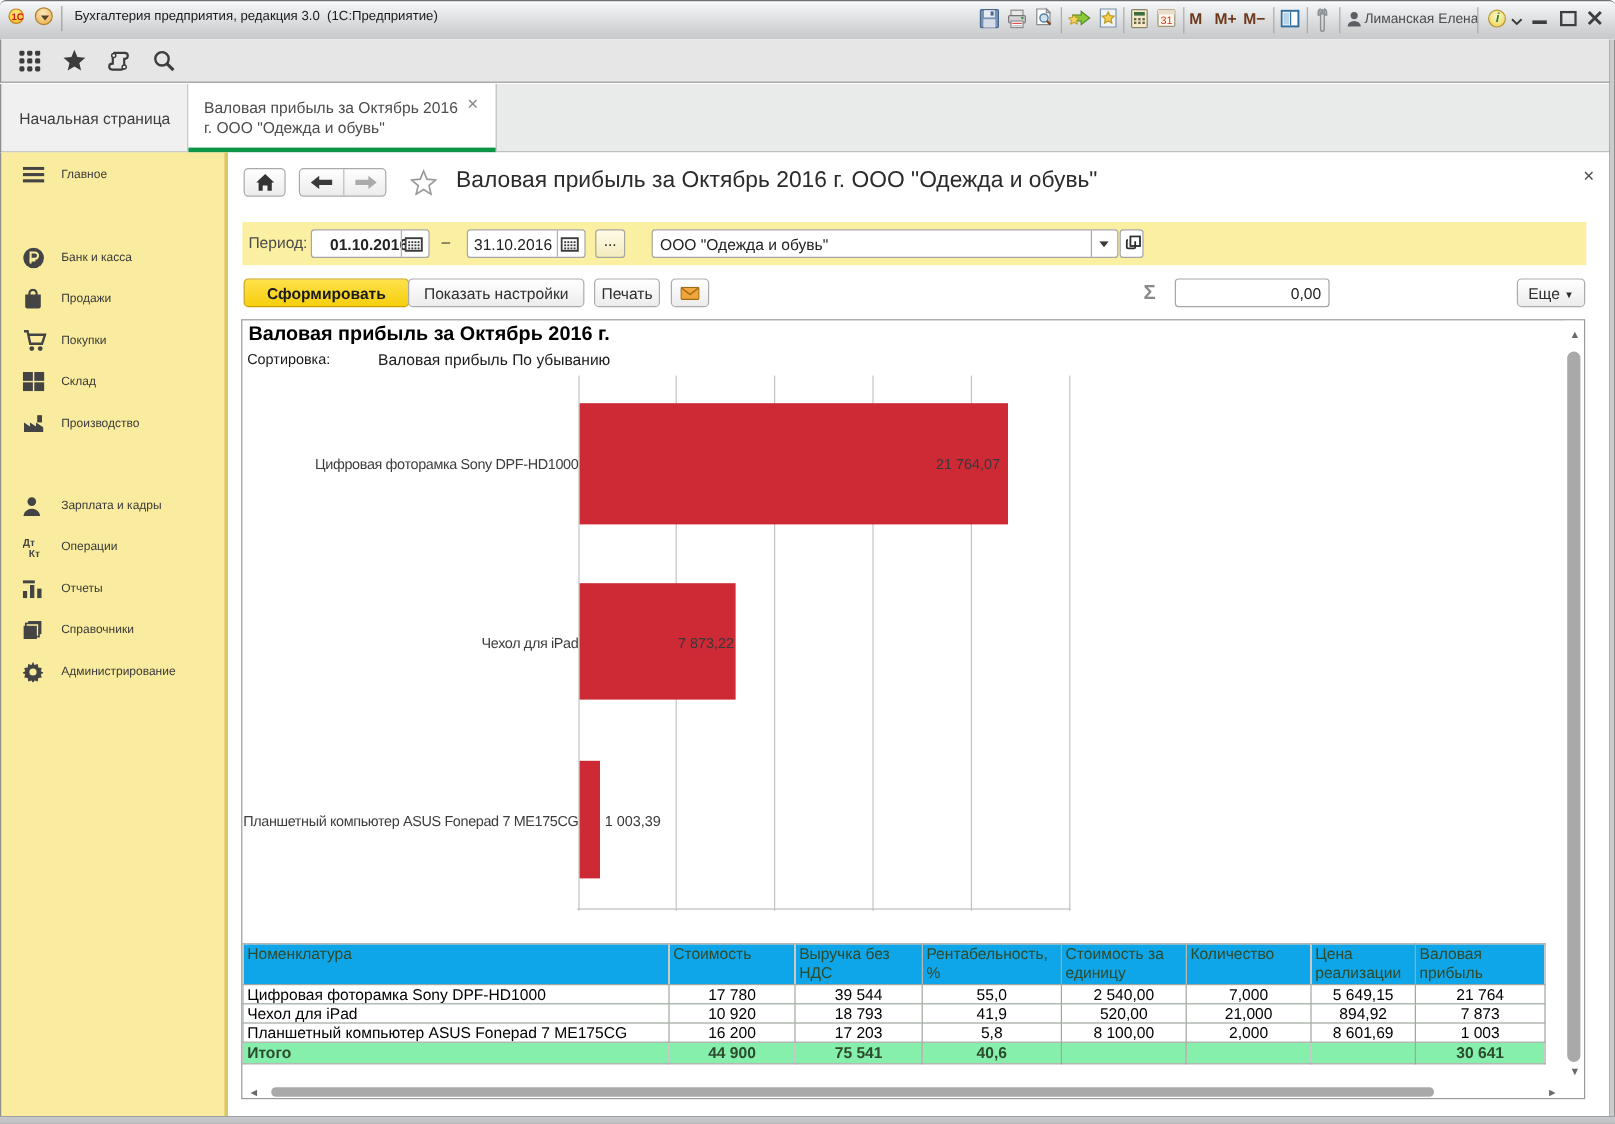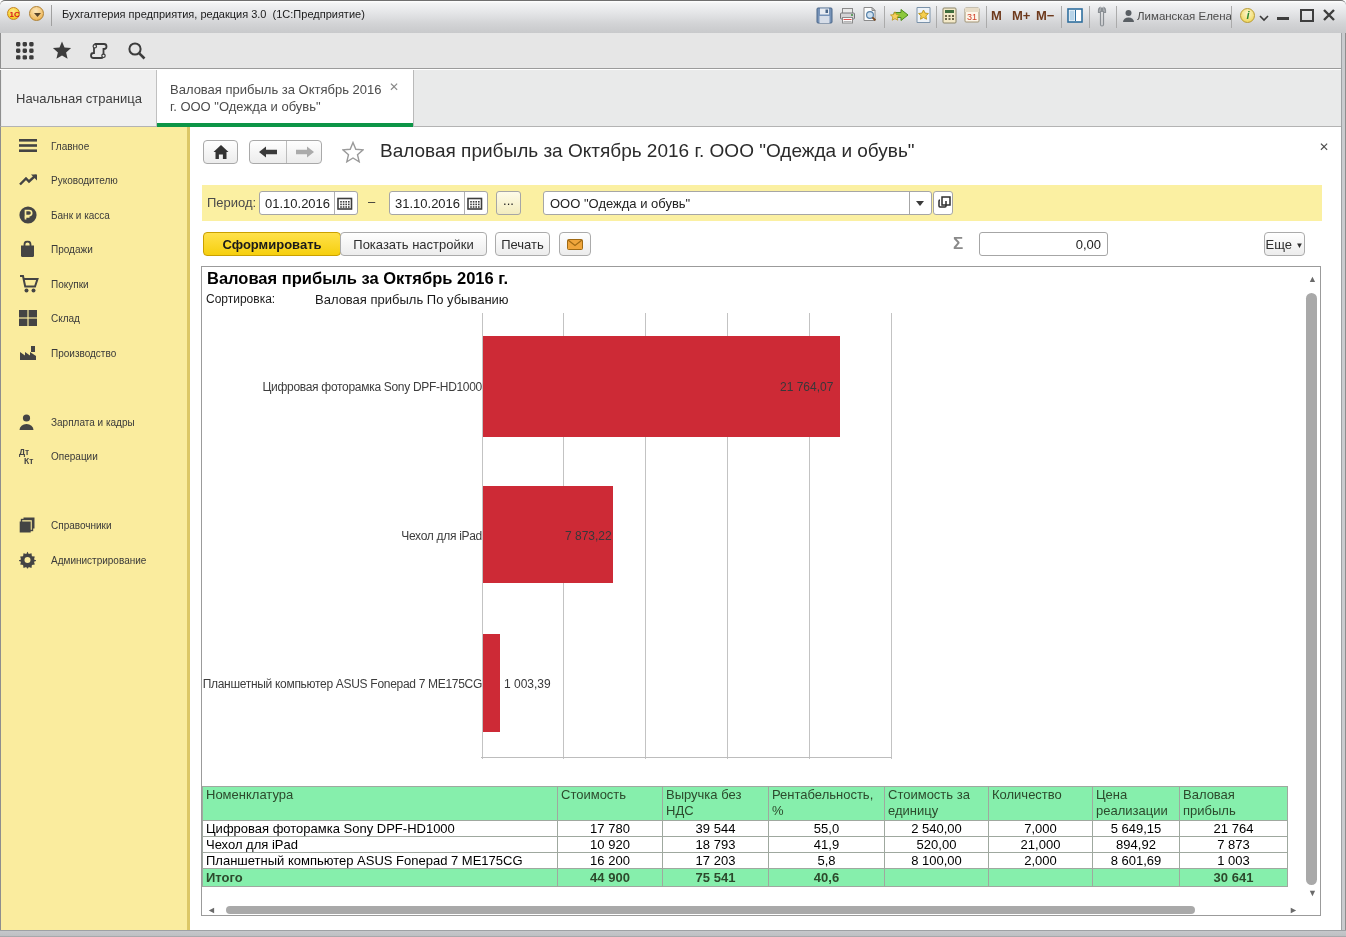--- a/index.html
+++ b/index.html
@@ -61,21 +61,21 @@
   
   .grid { position:absolute; top:46px; width:1px; height:446px; background:#c3c3c3; }
   .bar { position:absolute; left:281px; background:#cd2a36; }
   .blbl { position:absolute; font-size:12px; color:#3d3d3d; white-space:nowrap; letter-spacing:-0.3px; }
   .vlbl { position:absolute; font-size:12px; color:#38383a; }
   
   #rtable { position:absolute; left:0px; top:519px; border-collapse:collapse;
      font-size:13px; color:#000; table-layout:fixed; width:1086px; }
   #rtable td { border:1px solid #9fa89f; padding:0 3px; height:16px; white-space:nowrap;
      overflow:hidden; line-height:15px; }
-  #rtable .hd td { background:#86efac; color:#2c4a2c; vertical-align:top; white-space:normal; line-height:16px; }
+  #rtable .hd td { background:#0ea5e9; color:#2c4a2c; vertical-align:top; white-space:normal; line-height:16px; }
   #rtable .num { text-align:center; }
   #rtable .tot td { background:#86efac; color:#2c4a2c; font-weight:bold; }
   
   #vsb { position:absolute; right:1px; top:0; width:15px; height:648px; background:#fff; }
   #vthumb { position:absolute; left:2px; top:26px; width:11px; height:592px;
      background:#a9a9a9; border-radius:6px; }
   #hsb { position:absolute; left:3px; top:637px; height:12px; width:1095px; background:#fff; }
   #hthumb { position:absolute; left:21px; top:2px; width:969px; height:8px;
      background:#a9a9a9; border-radius:4px; }
   .sarr { position:absolute; font-size:9px; color:#6a6a6a; line-height:9px; }
@@ -220,27 +220,20 @@
   <div class="mi" style="top:2px">
       <svg width="18" height="14">
         <g fill="#444">
           <rect y="0" width="18" height="2.6"></rect>
           <rect y="5.2" width="18" height="2.6"></rect>
           <rect y="10.4" width="18" height="2.6"></rect>
         </g>
       </svg>
       <span class="lbl">Главное</span>
     </div>
-  <div class="mi" style="top:36px">
-      <svg width="19" height="13">
-        <path d="M1 11 L7 5 L10 8 L17 1.6" stroke="#444" stroke-width="2.4" fill="none"></path>
-        <path d="M12 1 h6 v6 z" fill="#444"></path>
-      </svg>
-      <span class="lbl">Руководителю</span>
-    </div>
   <div class="mi" style="top:71px">
       <svg width="18" height="18">
         <circle cx="9" cy="9" r="8.6" fill="#444"></circle>
         <path d="M6.5 13.5 v-9 h3.6 a2.6 2.6 0 0 1 0 5.2 h-3.6 M5.5 11 h5" stroke="#faec9e" stroke-width="1.7" fill="none"></path>
       </svg>
       <span class="lbl">Банк и касса</span>
     </div>
   <div class="mi" style="top:105px">
       <svg width="17" height="17">
         <path d="M2 5 h13 v10 a1.5 1.5 0 0 1 -1.5 1.5 h-10 a1.5 1.5 0 0 1 -1.5 -1.5 z" fill="#444"></path>
@@ -281,20 +274,31 @@
       </svg>
       <span class="lbl">Зарплата и кадры</span>
     </div>
   <div class="mi" style="top:312px">
       <svg width="18" height="18">
         <text x="0" y="8" font-size="8.5" font-weight="bold" fill="#444" font-family="Liberation Sans">Дт</text>
         <text x="5" y="17" font-size="8.5" font-weight="bold" fill="#444" font-family="Liberation Sans">Кт</text>
       </svg>
       <span class="lbl">Операции</span>
     </div>
+  <div class="mi" style="top:347px">
+      <svg width="16" height="15">
+        <g fill="#444">
+          <rect x="0" y="9" width="3.6" height="6"></rect>
+          <rect x="6" y="4" width="3.6" height="11"></rect>
+          <rect x="12" y="7" width="3.6" height="8"></rect>
+          <rect x="0" y="0" width="10" height="2.6"></rect>
+        </g>
+      </svg>
+      <span class="lbl">Отчеты</span>
+    </div>
   <div class="mi" style="top:381px">
       <svg width="16" height="16">
         <rect x="4.5" y="0.5" width="11" height="11" fill="#444"></rect>
         <rect x="2.5" y="2.5" width="11" height="11" fill="#faec9e" stroke="#444" stroke-width="1.4"></rect>
         <rect x="0.7" y="4.5" width="11" height="11" fill="#444"></rect>
       </svg>
       <span class="lbl">Справочники</span>
     </div>
   <div class="mi" style="top:416px">
       <svg width="17" height="17">
@@ -320,21 +324,21 @@
       </svg>
     </div>
   <svg class="abs" style="left:152px;top:14px" width="22" height="22">
       <path d="M11 1.5 l2.8 6.8 7.3.6 -5.6 4.8 1.7 7.1 -6.2-3.8 -6.2 3.8 1.7-7.1 -5.6-4.8 7.3-.6 z" fill="none" stroke="#9a9a9a" stroke-width="1.4"></path>
     </svg>
   <div id="hdrtitle">Валовая прибыль за Октябрь 2016 г. ООО "Одежда и обувь"</div>
   <div id="hdrx">✕</div>
   <div id="filter">
     <div style="position:absolute;left:5px;top:10px;font-size:13px;color:#4a4a4a;">Период:</div>
     <div class="inp" style="left:57px;width:99px;">
-        <span style="position:absolute;left:5px;top:4px;">01.10.2016</span>
+        <span style="position:absolute;left:15px;top:4px;font-weight:bold;">01.10.2016</span>
         <i style="position:absolute;right:22px;top:0;width:1px;height:22px;background:#b0b0b0;"></i>
       <svg class="cal" width="16" height="16" style="top:4px;right:4px;width:16px;height:16px;">
           <rect x="1" y="2.5" width="13.5" height="10.5" fill="#fff" stroke="#3e3e3e" stroke-width="1.6"></rect>
           <g fill="#3e3e3e">
             <rect x="3.2" y="5" width="1.6" height="1.6"></rect>
             <rect x="5.8" y="5" width="1.6" height="1.6"></rect>
             <rect x="8.4" y="5" width="1.6" height="1.6"></rect>
             <rect x="11" y="5" width="1.6" height="1.6"></rect>
             <rect x="3.2" y="7.6" width="1.6" height="1.6"></rect>
             <rect x="5.8" y="7.6" width="1.6" height="1.6"></rect>
@@ -390,21 +394,21 @@
   <div class="btn" style="left:369px;width:32px;">
     <svg width="16" height="11">
         <rect x="0.5" y="0.5" width="15" height="10" rx="1" fill="#f0a63c" stroke="#a06a14"></rect>
         <path d="M1 1 L8 6.5 L15 1" fill="none" stroke="#a06a14" stroke-width="1.2"></path>
       </svg>
     </div>
   <div class="abs" style="left:763px;top:107px;font-size:17px;font-weight:bold;color:#8a8a8a;">Σ</div>
   <div class="inp" style="left:789px;top:105px;width:129px;text-align:right;">
       <span style="position:absolute;right:6px;top:4px;">0,00</span>
     </div>
-  <div class="btn" style="left:1074px;width:41px;">Еще&nbsp;<span style="font-size:8px;position:relative;top:1px;">▼</span></div>
+  <div class="btn" style="left:1074px;width:57px;">Еще&nbsp;<span style="font-size:8px;position:relative;top:1px;">▼</span></div>
   <div id="report">
     <div id="rtitle">Валовая прибыль за Октябрь 2016 г.</div>
     <div id="rsort">Сортировка:</div>
     <div id="rsort2">Валовая прибыль По убыванию</div>
 
     <div class="grid" style="left:280px"></div>
     <div class="grid" style="left:361px"></div>
     <div class="grid" style="left:443px"></div>
     <div class="grid" style="left:525px"></div>
     <div class="grid" style="left:607px"></div>

